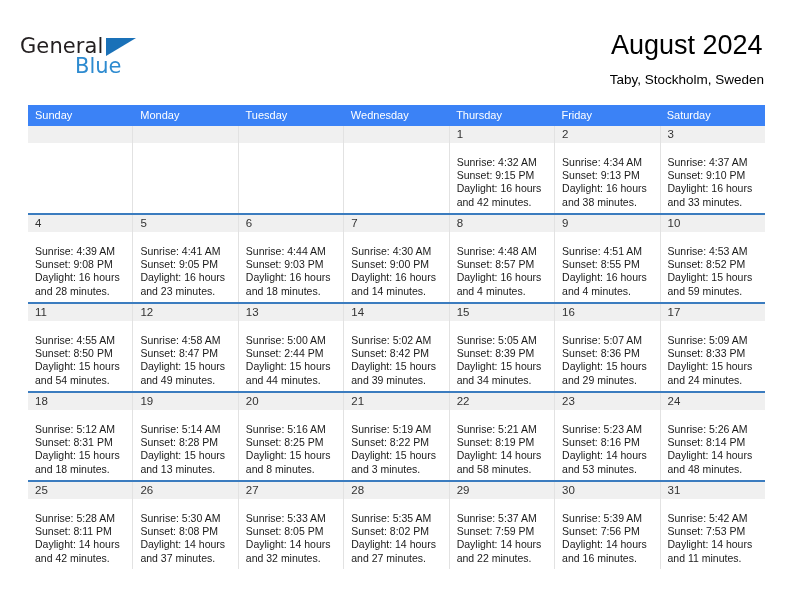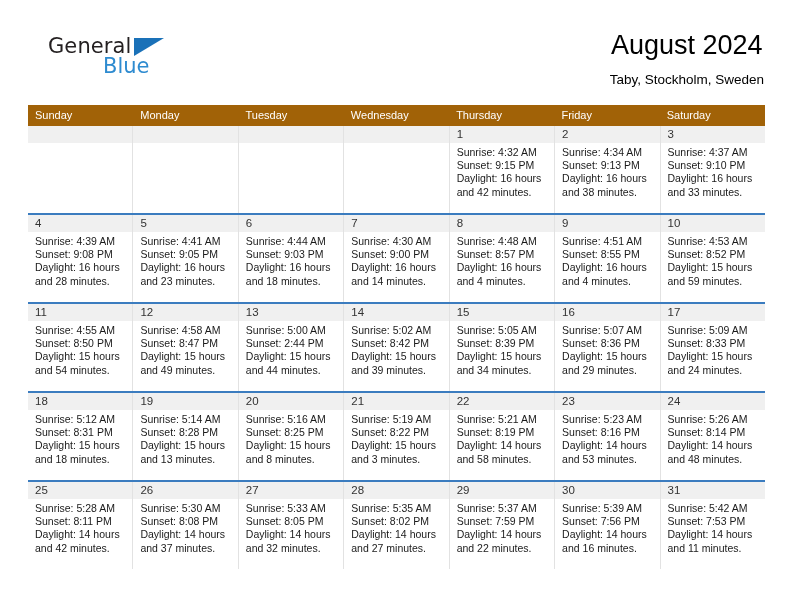--- a/index.html
+++ b/index.html
@@ -17,21 +17,21 @@
   .page {
     position: relative;
     width: 792px;
     height: 612px;
     box-sizing: border-box;
   }
 
   
   .header {
     position: absolute;
-    left: 48px;
+    left: 20px;
     top: 28px;
     right: 28px;
     height: 72px;
   }
   .logo {
     position: absolute;
     left: 0;
     top: 6px;
     width: 200px;
     height: 58px;
@@ -88,21 +88,21 @@
 
   
   .calendar {
     position: absolute;
     left: 28px;
     top: 105px;
     width: 737px;
   }
   .weekday-row {
     display: flex;
-    background: #a16207;
+    background: #3b82f6;
     height: 21px;
   }
   .weekday {
     flex: 1 1 0;
     color: #ffffff;
     font-size: 11px;
     line-height: 21px;
     padding-left: 7px;
     box-sizing: border-box;
     white-space: nowrap;
@@ -131,21 +131,21 @@
     box-sizing: border-box;
     padding-left: 7px;
     font-size: 11.5px;
     line-height: 17px;
     color: #333333;
   }
   .day-cell.empty .day-number-band {
     background: #f0f0f0;
   }
   .day-details {
-    padding: 3px 5px 0 7px;
+    padding: 13px 5px 0 7px;
     font-size: 10.5px;
     line-height: 13.2px;
     color: #1a1a1a;
   }
   .day-details div {
     white-space: nowrap;
   }
 </style>
 </head>
 <body>

